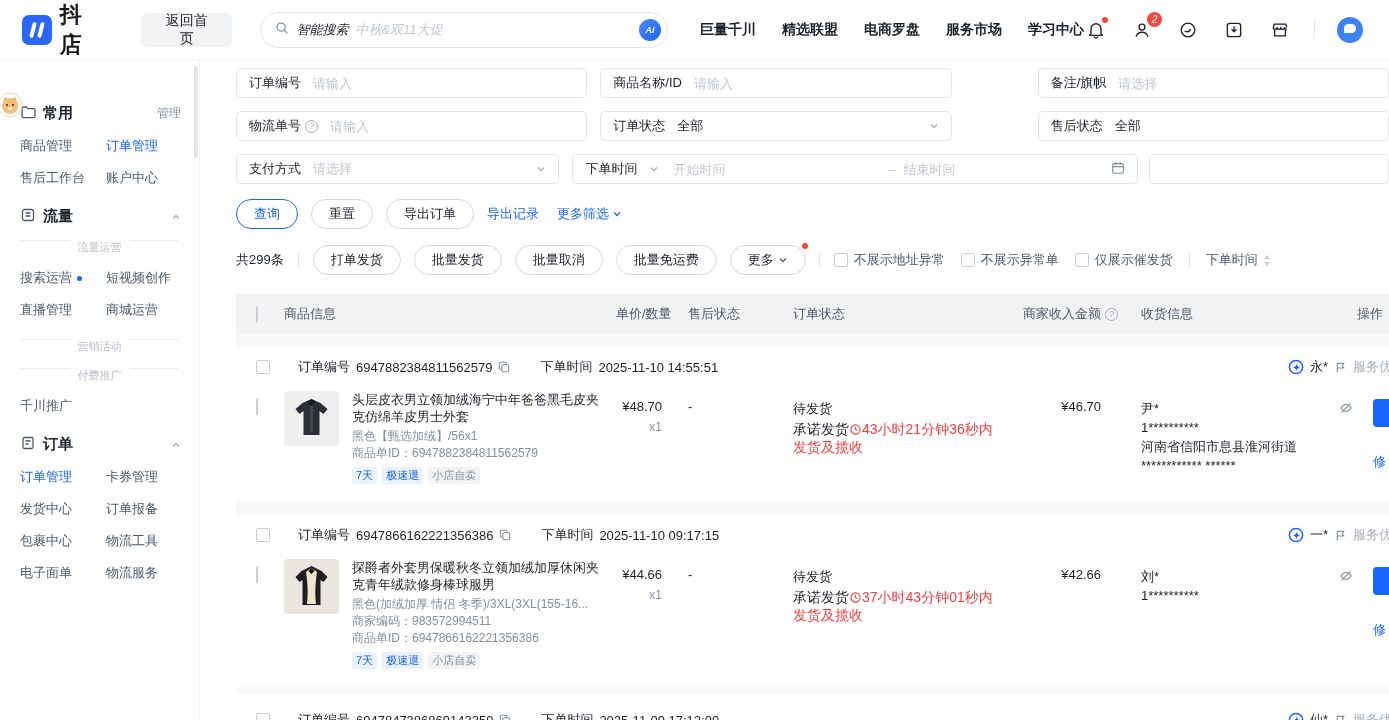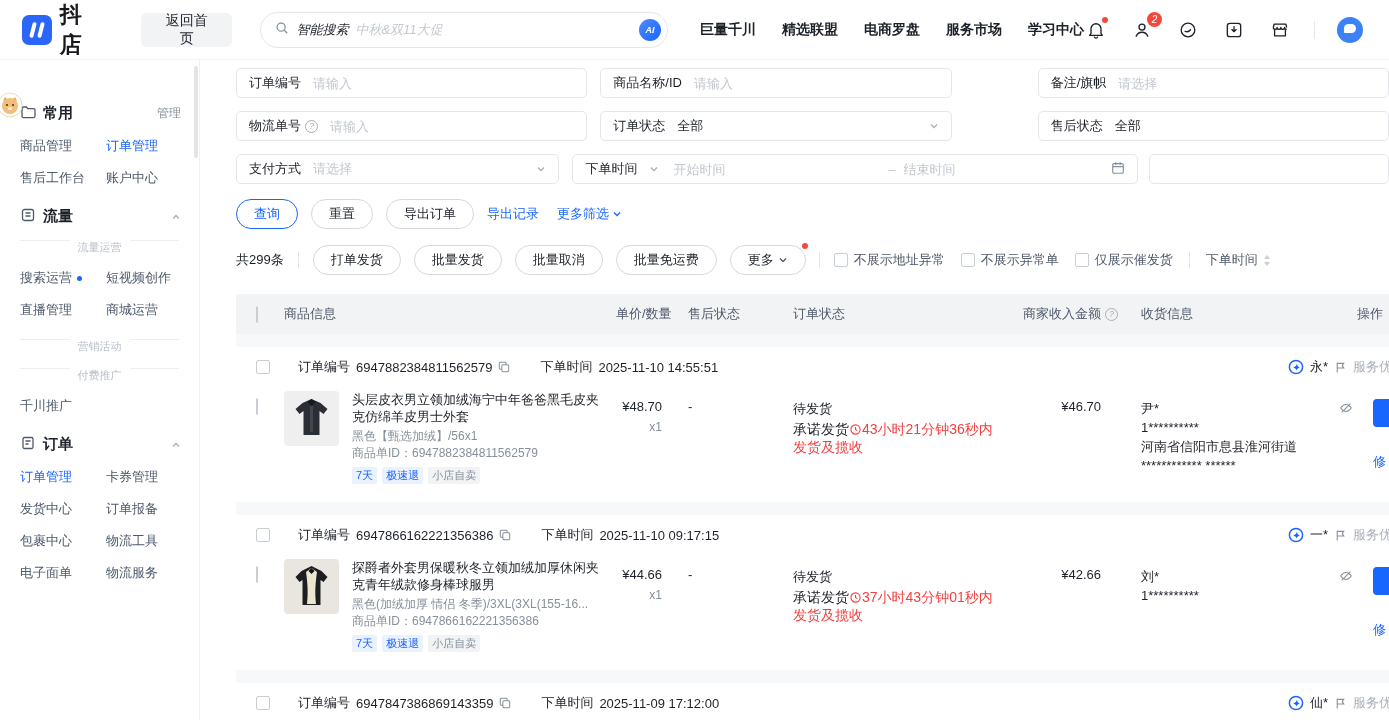--- a/index.html
+++ b/index.html
@@ -530,20 +530,21 @@
                 <svg width="55" height="55" viewBox="0 0 55 55">
                     <rect width="55" height="55" fill="#E9E6E0"></rect>
                     <path d="M27.5 7l-10 5-6 6 4 5 3-2v25h18V21l3 2 4-5-6-6z" fill="#1C1E22"></path>
                     <path d="M22 13c2 14 2 22 1 32h9c-1-10-1-18 1-32l-5.5-4z" fill="#EDE6CF"></path>
                     <path d="M27.5 9l-3 3 3 3 3-3z" fill="#101215"></path>
                   </svg>
               </div>
               <div class="pdet">
                 <div class="ptitle">探爵者外套男保暖秋冬立领加绒加厚休闲夹克青年绒款修身棒球服男</div>
                 <div class="pgray">黑色(加绒加厚 情侣 冬季)/3XL(3XL(155-16...</div>
+                <div class="pgray nw"><span>商家编码：</span><span>983572994511</span></div>
                 <div class="pgray nw"><span>商品单ID：</span><span>6947866162221356386</span></div>
                 <div class="ptags">
                   <span class="tag-b">7天</span>
                   <span class="tag-b">极速退</span>
                   <span class="tag-g">小店自卖</span>
                 </div>
               </div>
             </div>
             <div class="cprice">
               <div>¥44.66</div>

